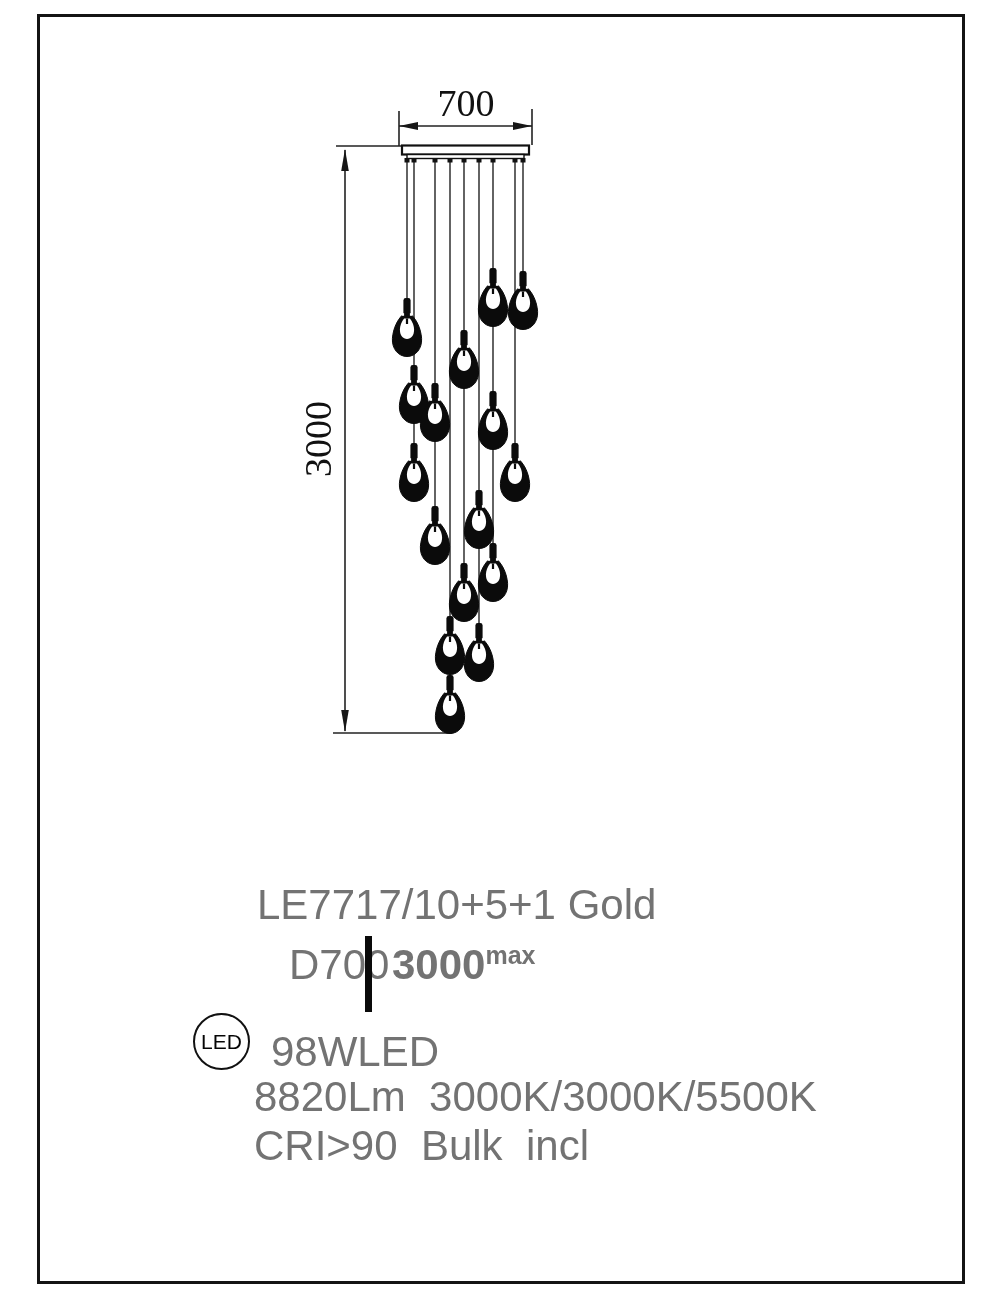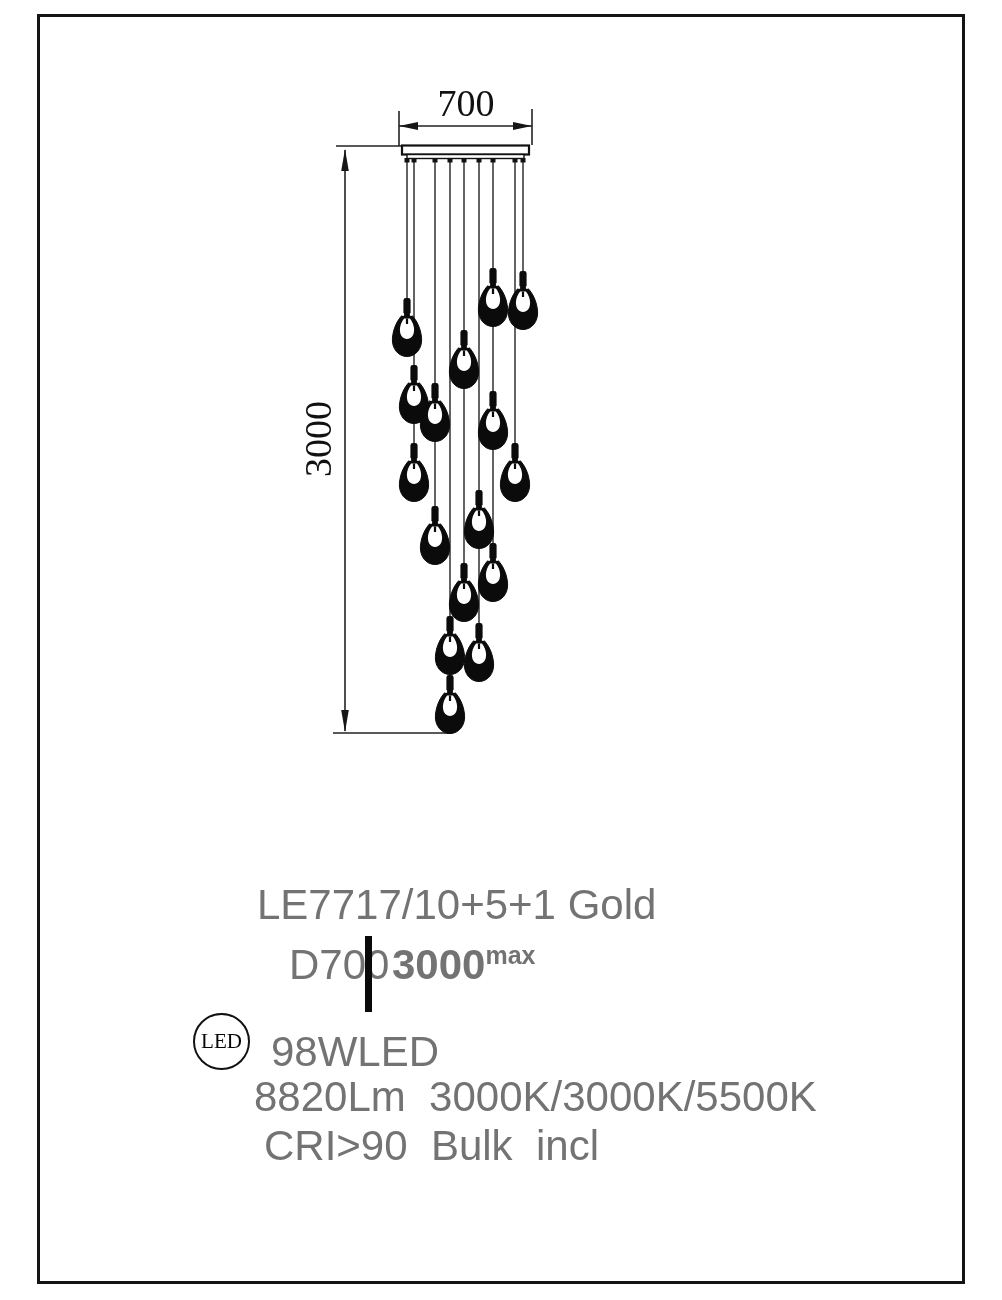--- a/index.html
+++ b/index.html
@@ -20,21 +20,21 @@
   .spec{
     color:#737373;line-height:1.12;white-space:pre;
     font-family:"Liberation Sans",sans-serif;
   }
   .spec-lg{font-size:42px;}
   .sep-bar{width:7px;height:76px;background:#0a0a0a;}
   .led-badge{
     left:193px;top:1013px;width:57px;height:57px;border:2px solid #111;
     border-radius:50%;box-sizing:border-box;display:flex;
     align-items:center;justify-content:center;
-    font-size:21px;color:#050505;letter-spacing:0px;font-family:Liberation Serif, serif;
+    font-size:21px;color:#050505;letter-spacing:0px;
   }
   .sup{
     font-size:25px;position:relative;top:-15px;
   }
 </style>
 </head>
 <body>
 
 <div class="abs sheet-border"></div>
 
@@ -126,13 +126,13 @@
 <div class="abs spec spec-lg" style="left:392px;top:941px;font-weight:bold;"><span>3000</span><span class="sup">max</span></div>
 
 <div class="abs led-badge">
   <span>LED</span>
 </div>
 
 <div class="abs spec spec-lg" style="left:271px;top:1028px;">98WLED</div>
 
 <div class="abs spec spec-lg" style="left:254px;top:1073px;">8820Lm  3000K/3000K/5500K</div>
 
-<div class="abs spec spec-lg" style="left:264px;top:1122px;">CRI&gt;90  Bulk  incl</div>
+<div class="abs spec spec-lg" style="left:254px;top:1122px;">CRI&gt;90  Bulk  incl</div>
 
 </body></html>

